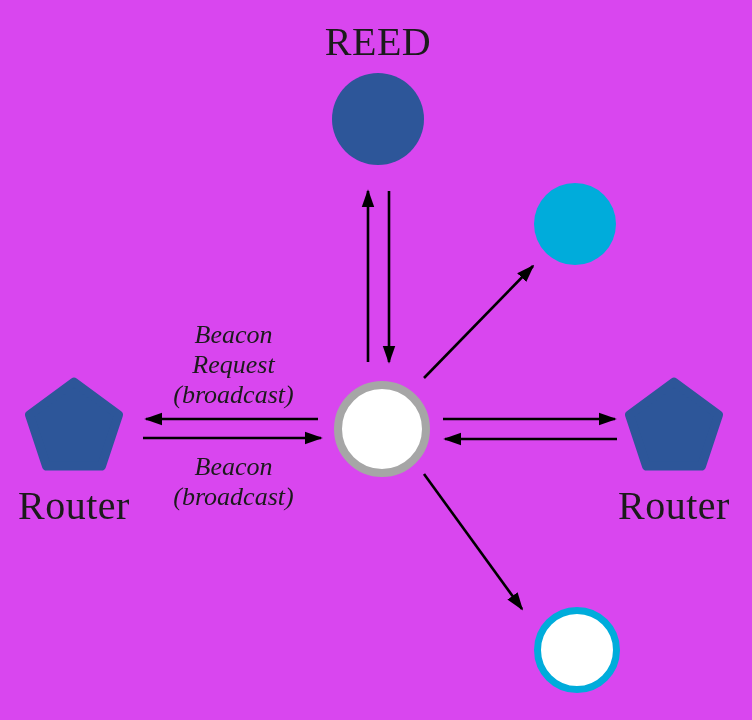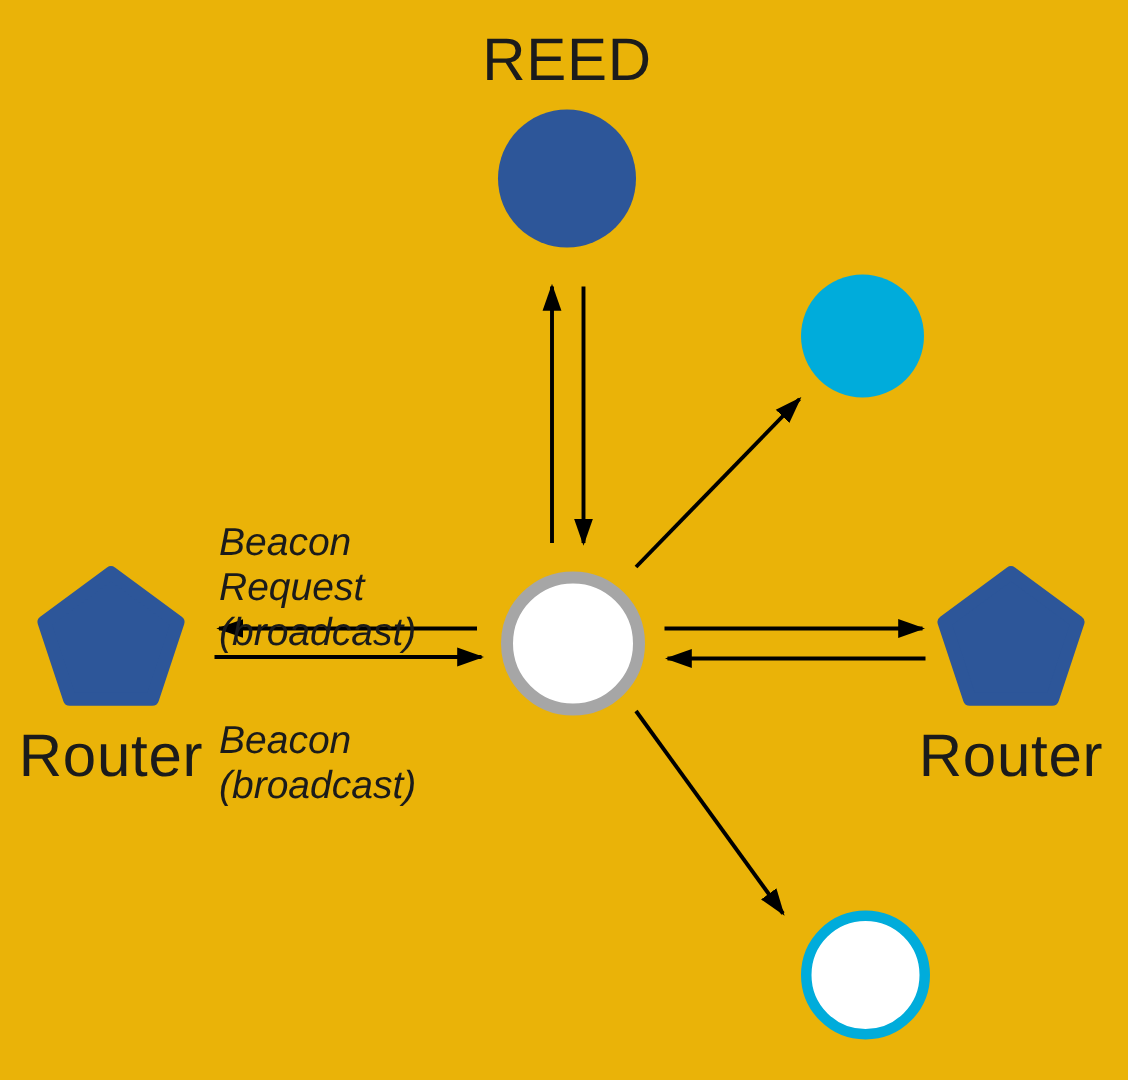--- a/index.html
+++ b/index.html
@@ -1,42 +1,42 @@
 <!DOCTYPE html>
 <html><head>
 <meta charset="utf-8">
 <style>
   html, body { margin: 0; padding: 0; background: #ffffff; }
   #stage {
     position: relative;
     width: 752px;
     height: 720px;
-    background: #eab308;
-    font-family: Liberation Sans, sans-serif;
+    background: #d946ef;
+    font-family: Liberation Serif, serif;
     color: #1b1b1b;
     overflow: hidden;
   }
   #arrows { position: absolute; left: 0; top: 0; width: 752px; height: 720px; }
   .node-label {
     position: absolute;
     font-size: 40px;
     font-weight: 400;
     letter-spacing: 0.5px;
     color: #1b1b1b;
     white-space: nowrap;
   }
   .node-label.centered { text-align: center; }
   .edge-label {
     position: absolute;
     font-size: 26px;
     font-style: italic;
     line-height: 30px;
+    text-align: center;
     white-space: pre-line;
     color: #1b1b1b;
-    margin-top: 26px;
   }
   .circle { position: absolute; border-radius: 50%; box-sizing: border-box; }
   .circle.filled-blue { background: #2D5699; }
   .circle.filled-cyan { background: #00ACDB; }
   .circle.outline-gray { background: #ffffff; border: 8px solid #A6A6A6; }
   .circle.outline-cyan { background: #ffffff; border: 7px solid #00ACDB; }
 
   #reed-circle  { left: 332px; top: 73px;  width: 92px; height: 92px; }
   #med-circle   { left: 534px; top: 183px; width: 82px; height: 82px; }
   #joiner-circle{ left: 334px; top: 381px; width: 96px; height: 96px; }

